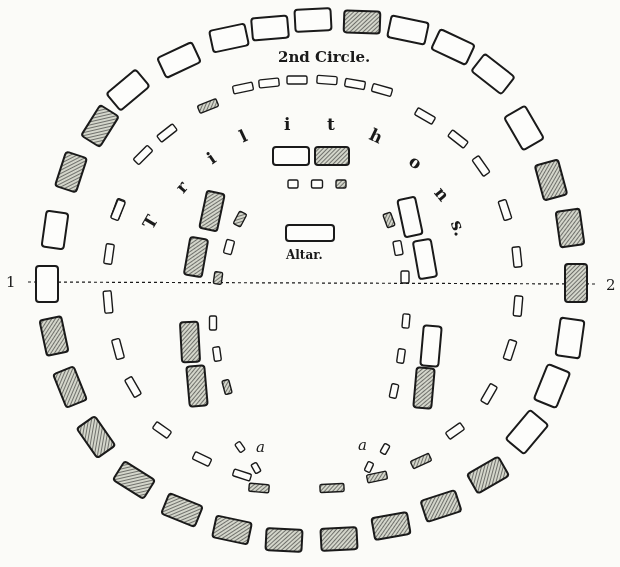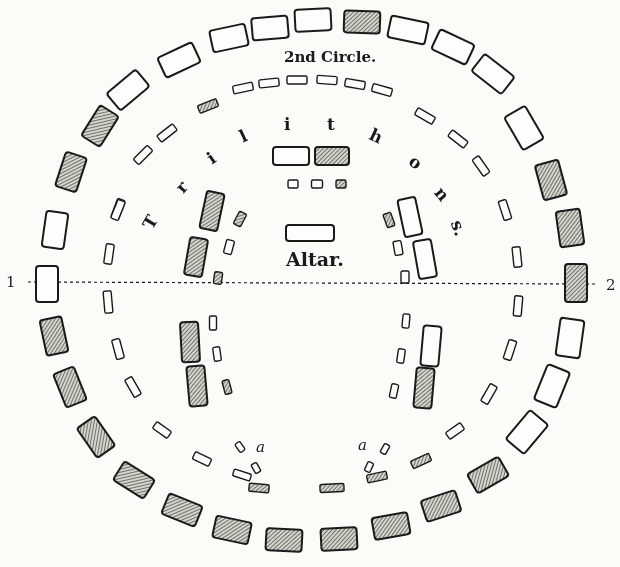--- a/index.html
+++ b/index.html
@@ -1,21 +1,21 @@
 <!DOCTYPE html>
 <html><head>
 <meta charset="utf-8">
 <style>
   html, body { margin: 0; padding: 0; background: #fbfbf8; }
   body { width: 620px; height: 567px; overflow: hidden; position: relative;
          font-family: "DejaVu Serif", "Liberation Serif", serif; }
   #plan { position: absolute; left: 0; top: 0; width: 620px; height: 567px; }
   .lbl { position: absolute; color: #1a1a1a; font-family: "DejaVu Serif", "Liberation Serif", serif; white-space: nowrap; }
   .lbl-title { font-size: 15px; font-weight: bold; }
-  .lbl-altar { font-size: 19px; font-weight: bold; }
+  .lbl-altar { font-size: 12px; font-weight: bold; }
   .lbl-axis { font-size: 15px; }
   .lbl-a { font-size: 15px; font-style: italic; }
   .lbl-tri { font-size: 17px; font-weight: bold; }
 </style>
 </head>
 <body>
 
 <svg id="plan" viewBox="0 0 620 567" xmlns="http://www.w3.org/2000/svg">
   <defs>
     <pattern id="hatch" patternUnits="userSpaceOnUse" width="3" height="3" patternTransform="rotate(45)">
@@ -121,21 +121,21 @@
       <rect x="253" y="463" width="6" height="10" rx="1.5" fill="#fdfdfb" stroke="#1a1a1a" stroke-width="1.4" transform="rotate(-30 256 468)"></rect>
       <rect x="233" y="471.5" width="18" height="7" rx="1.5" fill="#fdfdfb" stroke="#1a1a1a" stroke-width="1.4" transform="rotate(18 242 475)"></rect>
       <rect x="382" y="444" width="6" height="10" rx="1.5" fill="#fdfdfb" stroke="#1a1a1a" stroke-width="1.4" transform="rotate(30 385 449)"></rect>
       <rect x="366" y="462" width="6" height="10" rx="1.5" fill="#fdfdfb" stroke="#1a1a1a" stroke-width="1.4" transform="rotate(25 369 467)"></rect>
     </g>
   <g id="g-altar">
       <rect x="286" y="225" width="48" height="16" rx="3" fill="#fdfdfb" stroke="#1a1a1a" stroke-width="2" transform="rotate(0 310 233)"></rect>
     </g>
 </svg>
 
-<div class="lbl lbl-title" id="lbl-second" style="left: 284px; top: 48px;">2nd Circle.</div>
+<div class="lbl lbl-title" id="lbl-second" style="left: 278px; top: 48px;">2nd Circle.</div>
 <div class="lbl lbl-altar" id="lbl-altar" style="left: 286px; top: 248px;">Altar.</div>
 <div class="lbl lbl-axis" id="lbl-ax1" style="left: 6px; top: 273px;">1</div>
 <div class="lbl lbl-axis" id="lbl-ax2" style="left: 606px; top: 276px;">2</div>
 <div class="lbl lbl-a" id="lbl-aL" style="left: 256px; top: 438px;">a</div>
 <div class="lbl lbl-a" id="lbl-aR" style="left: 358px; top: 436px;">a</div>
 <div id="tri-letters">
     <div class="lbl lbl-tri" style="left: 144px; top: 212px; transform: rotate(-60deg);">T</div>
     <div class="lbl lbl-tri" style="left: 177px; top: 177px; transform: rotate(-50deg);">r</div>
     <div class="lbl lbl-tri" style="left: 208px; top: 148px; transform: rotate(-35deg);">i</div>
     <div class="lbl lbl-tri" style="left: 240px; top: 126px; transform: rotate(-25deg);">l</div>

